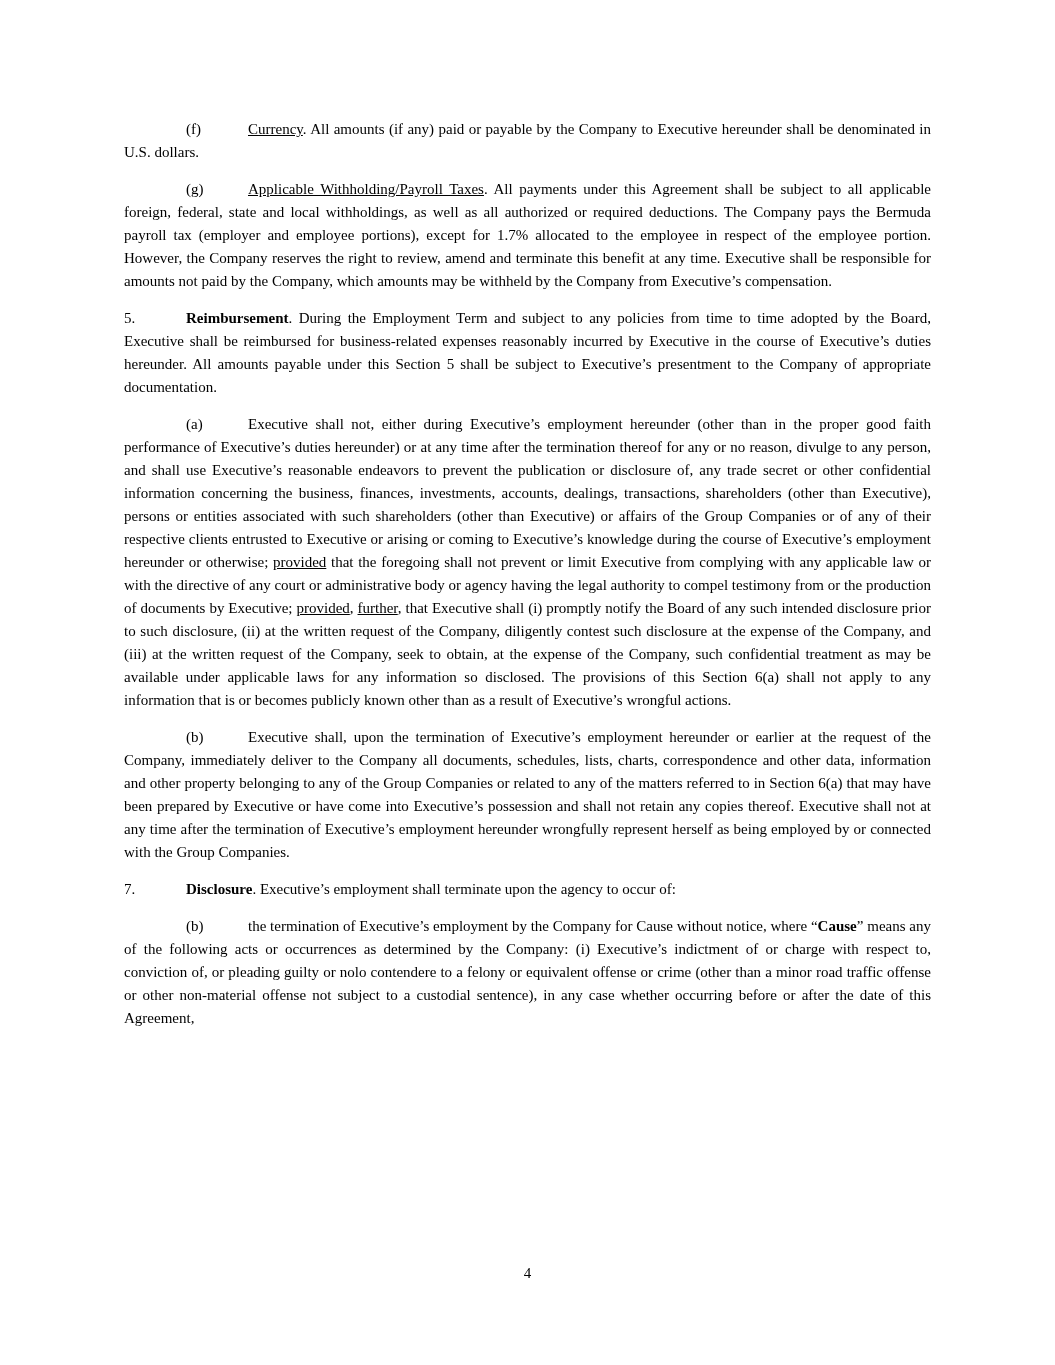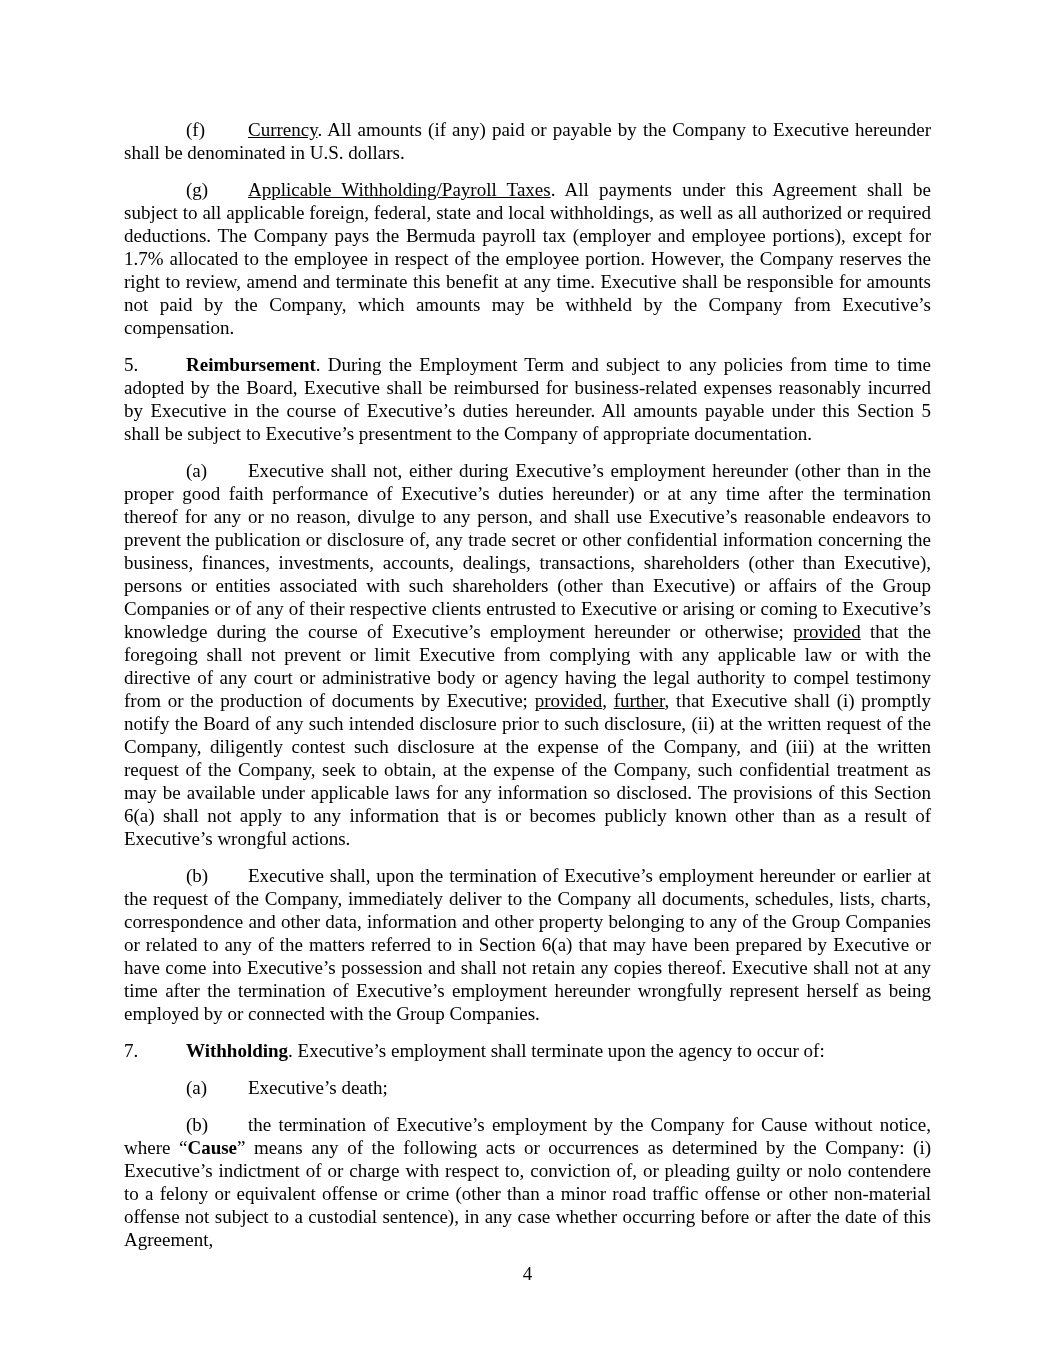--- a/index.html
+++ b/index.html
@@ -9,21 +9,21 @@
   }
   .page {
     position: relative;
     width: 1055px;
     height: 1365px;
     margin: 0 auto;
     background: #ffffff;
     box-sizing: border-box;
     padding: 118px 124px 0 124px;
     font-family: "Liberation Serif", serif;
-    font-size: 19px;
+    font-size: 15px;
     line-height: 23px;
     color: #000000;
   }
   .para {
     margin: 0 0 14px 0;
     text-align: justify;
   }
   .para:last-of-type { margin-bottom: 0; }
   .indent { text-indent: 62px; }
   .label {
@@ -50,21 +50,20 @@
 
   <p class="para indent"><span class="label">(g)</span><span class="u">Applicable Withholding/Payroll Taxes</span><span>. All payments under this Agreement shall be subject to all applicable foreign, federal, state and local withholdings, as well as all authorized or required deductions.  The Company pays the Bermuda payroll tax (employer and employee portions), except for 1.7% allocated to the employee in respect of the employee portion. However, the Company reserves the right to review, amend and terminate this benefit at any time.  Executive shall be responsible for amounts not paid by the Company, which amounts may be withheld by the Company from Executive’s compensation.</span></p>
 
   <p class="para"><span class="label">5.</span><span class="b">Reimbursement</span><span>. During the Employment Term and subject to any policies from time to time adopted by the Board, Executive shall be reimbursed for business-related expenses reasonably incurred by Executive in the course of Executive’s duties hereunder. All amounts payable under this Section 5 shall be subject to Executive’s presentment to the Company of appropriate documentation.</span></p>
 
 
   <p class="para indent"><span class="label">(a)</span><span>Executive shall not, either during Executive’s employment hereunder (other than in the proper good faith performance of Executive’s duties hereunder) or at any time after the termination thereof for any or no reason, divulge to any person, and shall use Executive’s reasonable endeavors to prevent the publication or disclosure of, any trade secret or other confidential information concerning the business, finances, investments, accounts, dealings, transactions, shareholders (other than Executive), persons or entities associated with such shareholders (other than Executive) or affairs of the Group Companies or of any of their respective clients entrusted to Executive or arising or coming to Executive’s knowledge during the course of Executive’s employment hereunder or otherwise; </span><span class="u">provided</span><span> that the foregoing shall not prevent or limit Executive from complying with any applicable law or with the directive of any court or administrative body or agency having the legal authority to compel testimony from or the production of documents by Executive; </span><span class="u">provided</span><span>, </span><span class="u">further</span><span>, that Executive shall (i) promptly notify the Board of any such intended disclosure prior to such disclosure, (ii) at the written request of the Company, diligently contest such disclosure at the expense of the Company, and (iii) at the written request of the Company, seek to obtain, at the expense of the Company, such confidential treatment as may be available under applicable laws for any information so disclosed. The provisions of this Section 6(a) shall not apply to any information that is or becomes publicly known other than as a result of Executive’s wrongful actions.</span></p>
 
   <p class="para indent"><span class="label">(b)</span><span>Executive shall, upon the termination of Executive’s employment hereunder or earlier at the request of the Company, immediately deliver to the Company all documents, schedules, lists, charts, correspondence and other data, information and other property belonging to any of the Group Companies or related to any of the matters referred to in Section 6(a) that may have been prepared by Executive or have come into Executive’s possession and shall not retain any copies thereof. Executive shall not at any time after the termination of Executive’s employment hereunder wrongfully represent herself as being employed by or connected with the Group Companies.</span></p>
 
-  <p class="para"><span class="label">7.</span><span class="b">Withholding</span><span>.  Executive’s employment shall terminate upon the agency to occur of:</span></p>
+  <p class="para"><span class="label">7.</span><span class="b">Disclosure</span><span>.  Executive’s employment shall terminate upon the agency to occur of:</span></p>
 
-  <p class="para indent"><span class="label">(a)</span><span>Executive’s death;</span></p>
 
   <p class="para indent"><span class="label">(b)</span><span>the termination of Executive’s employment by the Company for Cause without notice, where “</span><span class="b">Cause</span><span>” means any of the following acts or occurrences as determined by the Company:  (i) Executive’s indictment of or charge with respect to, conviction of, or pleading guilty or nolo contendere to a felony or equivalent offense or crime (other than a minor road traffic offense or other non-material offense not subject to a custodial sentence), in any case whether occurring before or after the date of this Agreement,</span></p>
 
   <div class="page-number">4</div>
 
 </div>
 
 </body></html>

